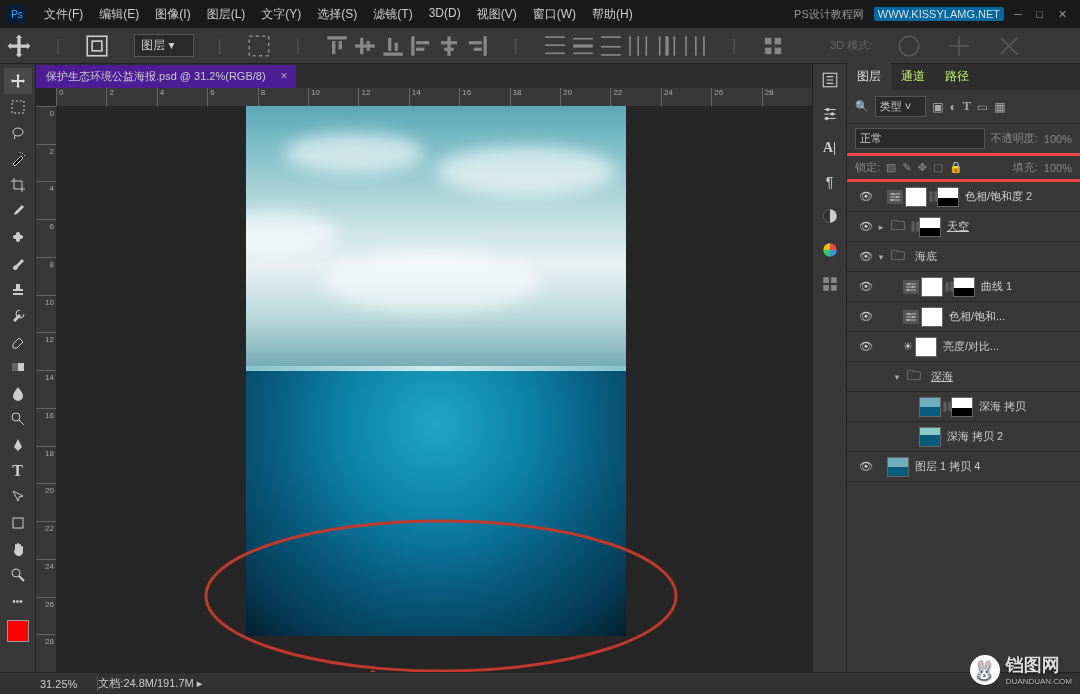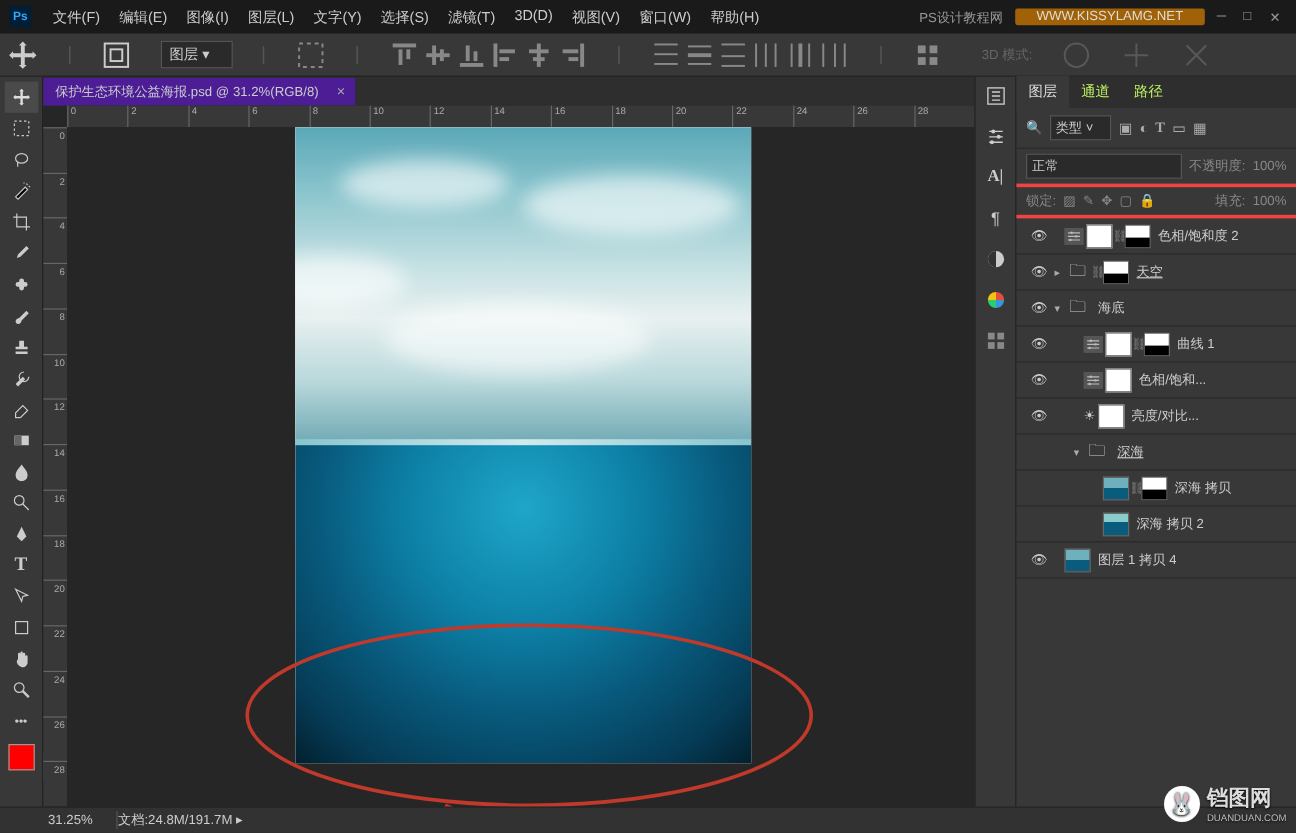--- a/index.html
+++ b/index.html
@@ -1,18 +1,18 @@
 <!DOCTYPE html>
 <html><head>
 <meta charset="utf-8">
 <style>
 * { margin: 0; padding: 0; box-sizing: border-box; font-family: "Microsoft YaHei", Arial, sans-serif; }
 body { background: #323232; color: #ccc; overflow: hidden; width: 1080px; height: 694px; position: relative; }
 .titlebar { height: 28px; background: #1a1a1a; display: flex; align-items: center; padding-left: 8px; }
-.ps-logo { width: 18px; height: 18px; background: #001e36; color: #31a8ff; font-size: 10px; font-weight: bold; display: flex; align-items: center; justify-content: center; margin-right: 10px; border-radius: 2px; }
+.ps-logo { width: 18px; height: 18px; background: #001e36; color: #31a8ff; font-size: 10px; font-weight: normal; display: flex; align-items: center; justify-content: center; margin-right: 10px; border-radius: 2px; }
 .menu-item { color: #ccc; font-size: 12px; padding: 0 8px; cursor: pointer; }
 .titlebar-right { margin-left: auto; display: flex; align-items: center; gap: 10px; padding-right: 10px; color: #999; font-size: 11px; }
 .win-btn { width: 12px; height: 12px; display: inline-block; }
 .options-bar { height: 36px; background: #383838; border-bottom: 1px solid #222; display: flex; align-items: center; padding-left: 6px; gap: 24px; }
 .opt-btn { width: 26px; height: 26px; display: flex; align-items: center; justify-content: center; color: #ccc; font-size: 14px; cursor: pointer; }
 .opt-sel { background: #2a2a2a; border: 1px solid #555; color: #ccc; font-size: 12px; padding: 2px 18px 2px 6px; position: relative; }
 .opt-group { display: flex; gap: 2px; }
 .opt-group rect { fill: #888; }
 .main-area { display: flex; height: calc(694px - 28px - 36px - 22px); }
 .toolbar { width: 36px; background: #383838; border-right: 1px solid #222; padding-top: 4px; display: flex; flex-direction: column; align-items: center; }
@@ -82,21 +82,21 @@
       <div class="menu-item">文字(Y)</div>
       <div class="menu-item">选择(S)</div>
       <div class="menu-item">滤镜(T)</div>
       <div class="menu-item">3D(D)</div>
       <div class="menu-item">视图(V)</div>
       <div class="menu-item">窗口(W)</div>
       <div class="menu-item">帮助(H)</div>
     </div>
   <div class="titlebar-right">
     <span>PS设计教程网</span>
-    <span style="background:#a16207;color:#ddd;padding:1px 18px;border-radius:2px;">WWW.KISSYLAMG.NET</span>
+    <span style="background:#0369a1;color:#ddd;padding:1px 4px;border-radius:2px;">WWW.KISSYLAMG.NET</span>
     <span class="win-btn">─</span>
     <span class="win-btn">□</span>
     <span class="win-btn">✕</span>
   </div>
 </div>
 
 <div class="options-bar">
   <div class="opt-btn">
       <svg viewBox="0 0 16 16">
         <path d="M8 1l2 2H9v4h4V6l2 2-2 2V9H9v4h1l-2 2-2-2h1V9H3v1L1 8l2-2v1h4V3H6z" fill="#ccc"></path>
@@ -208,21 +208,21 @@
   </div>
   <span style="color:#555">|</span>
   <div class="opt-btn">
       <svg viewBox="0 0 16 16">
         <rect x="3" y="3" width="4" height="4" fill="#888"></rect>
         <rect x="9" y="3" width="4" height="4" fill="#888"></rect>
         <rect x="3" y="9" width="4" height="4" fill="#888"></rect>
         <rect x="9" y="9" width="4" height="4" fill="#888"></rect>
       </svg>
     </div>
-  <span style="color:#666;font-size:11px;margin-left:8px;">3D 模式:</span>
+  <span style="color:#666;font-size:11px;margin-left:20px;">3D 模式:</span>
   <div class="opt-btn" style="opacity:.4">
       <svg viewBox="0 0 16 16">
         <circle cx="8" cy="8" r="6" fill="none" stroke="#888"></circle>
       </svg>
     </div>
   <div class="opt-btn" style="opacity:.4">
       <svg viewBox="0 0 16 16">
         <path d="M2 8h12M8 2v12" stroke="#888"></path>
       </svg>
     </div>

